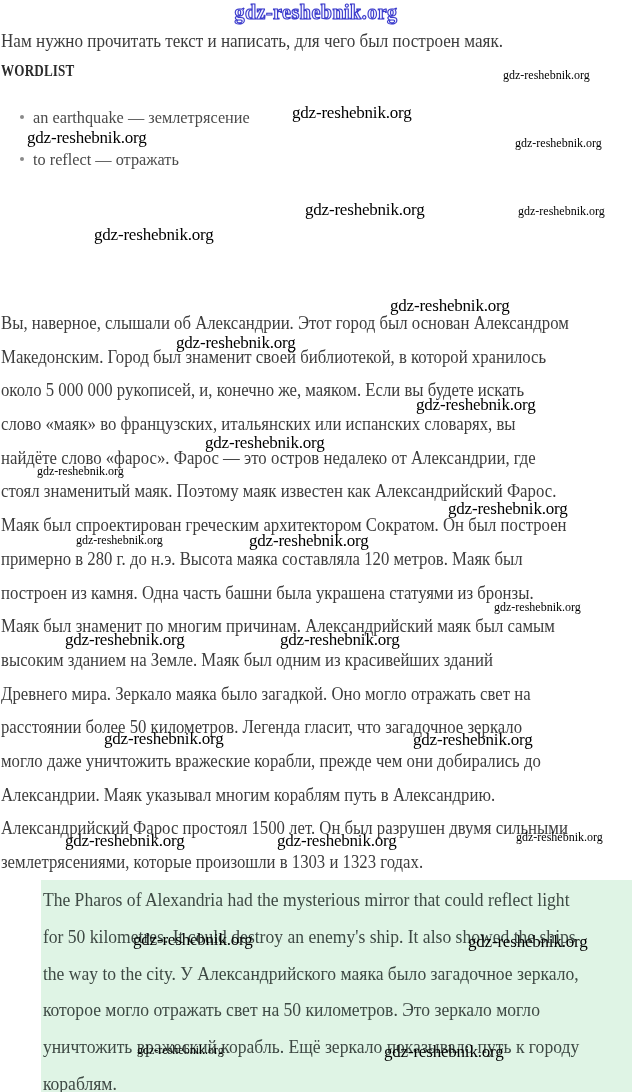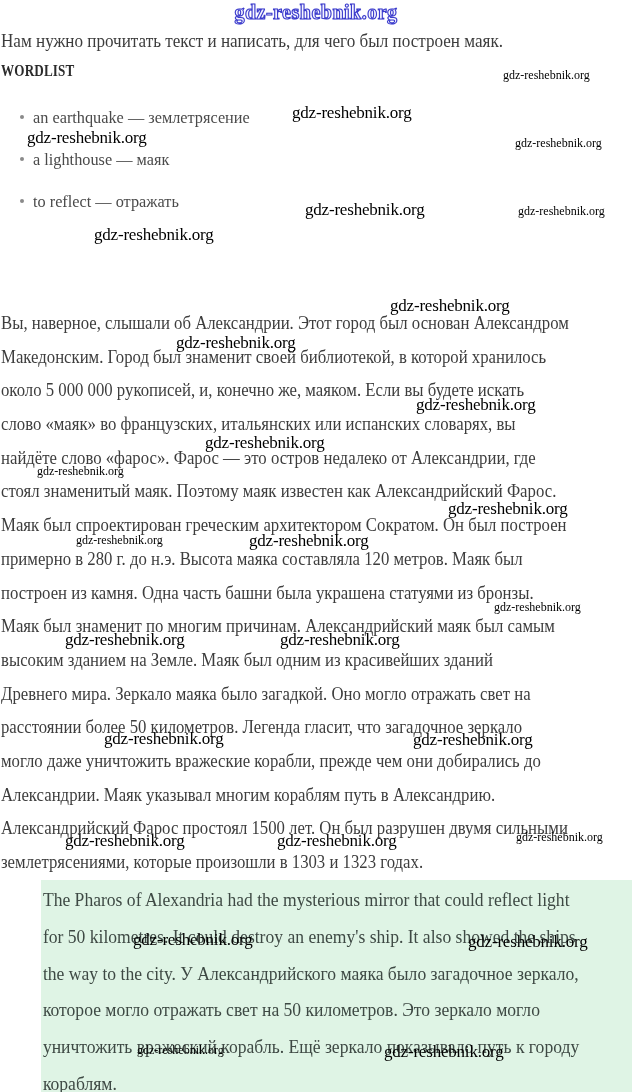--- a/index.html
+++ b/index.html
@@ -47,24 +47,20 @@
   <div class="logo">gdz-reshebnik.org</div>
 
   <p class="intro">Нам нужно прочитать текст и написать, для чего был построен маяк.</p>
 
   <h2 class="wl-heading">WORDLIST</h2>
 
   <ul class="wordlist">
     <li class="wl-item">
       <span class="dot"></span>
       <span class="wl-text">an earthquake — землетрясение</span>
-    </li>
-    <li class="wl-item">
-      <span class="dot"></span>
-      <span class="wl-text">a lighthouse — маяк</span>
     </li>
     <li class="wl-item">
       <span class="dot"></span>
       <span class="wl-text">to reflect — отражать</span>
     </li>
   </ul>
 
   <div class="article">
     <div class="aline">Вы, наверное, слышали об Александрии. Этот город был основан Александром</div>
     <div class="aline">Македонским. Город был знаменит своей библиотекой, в которой хранилось</div>

